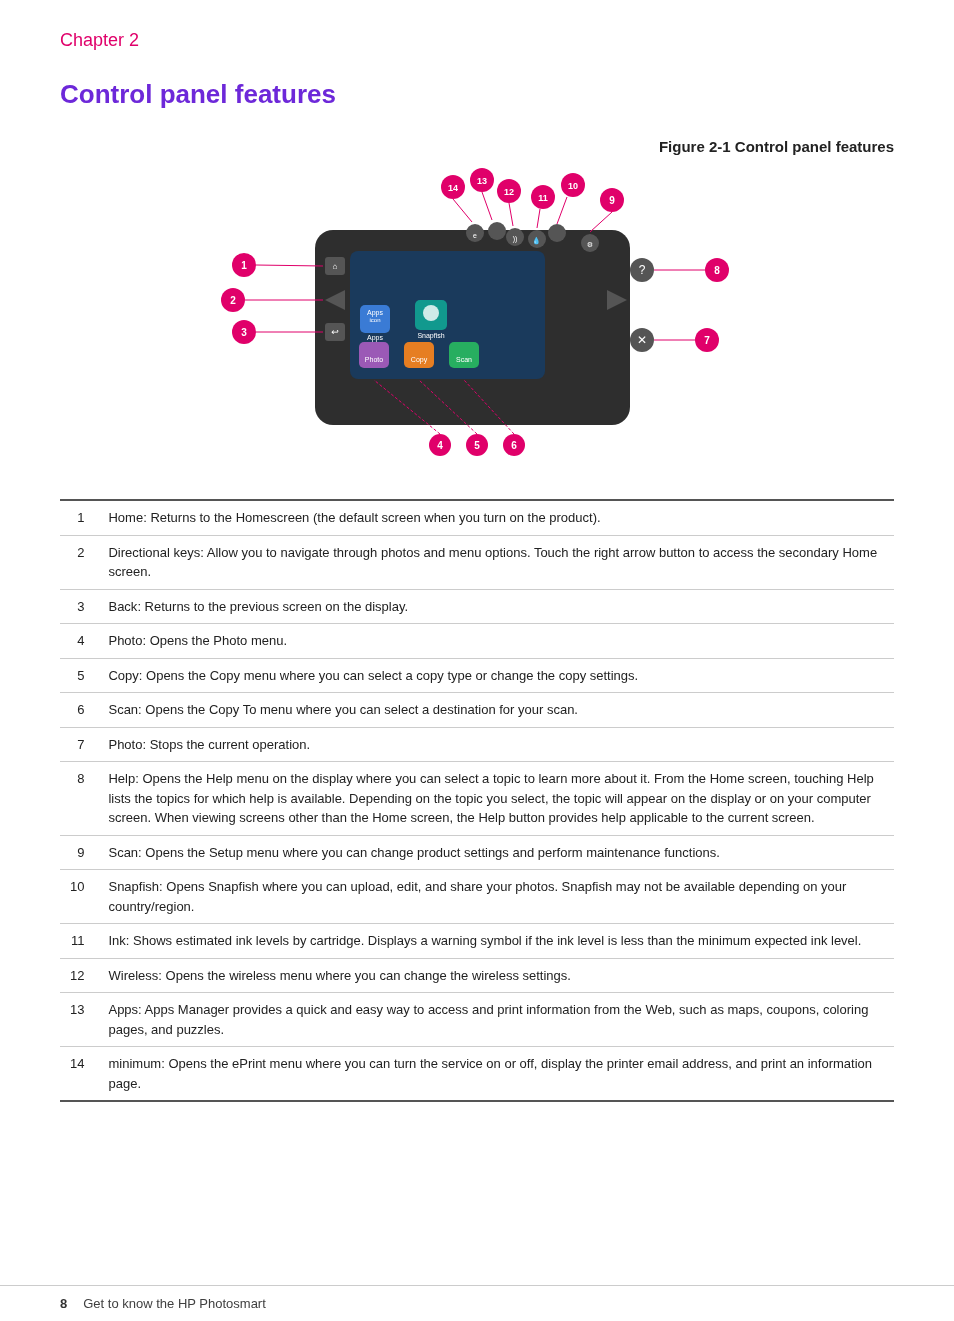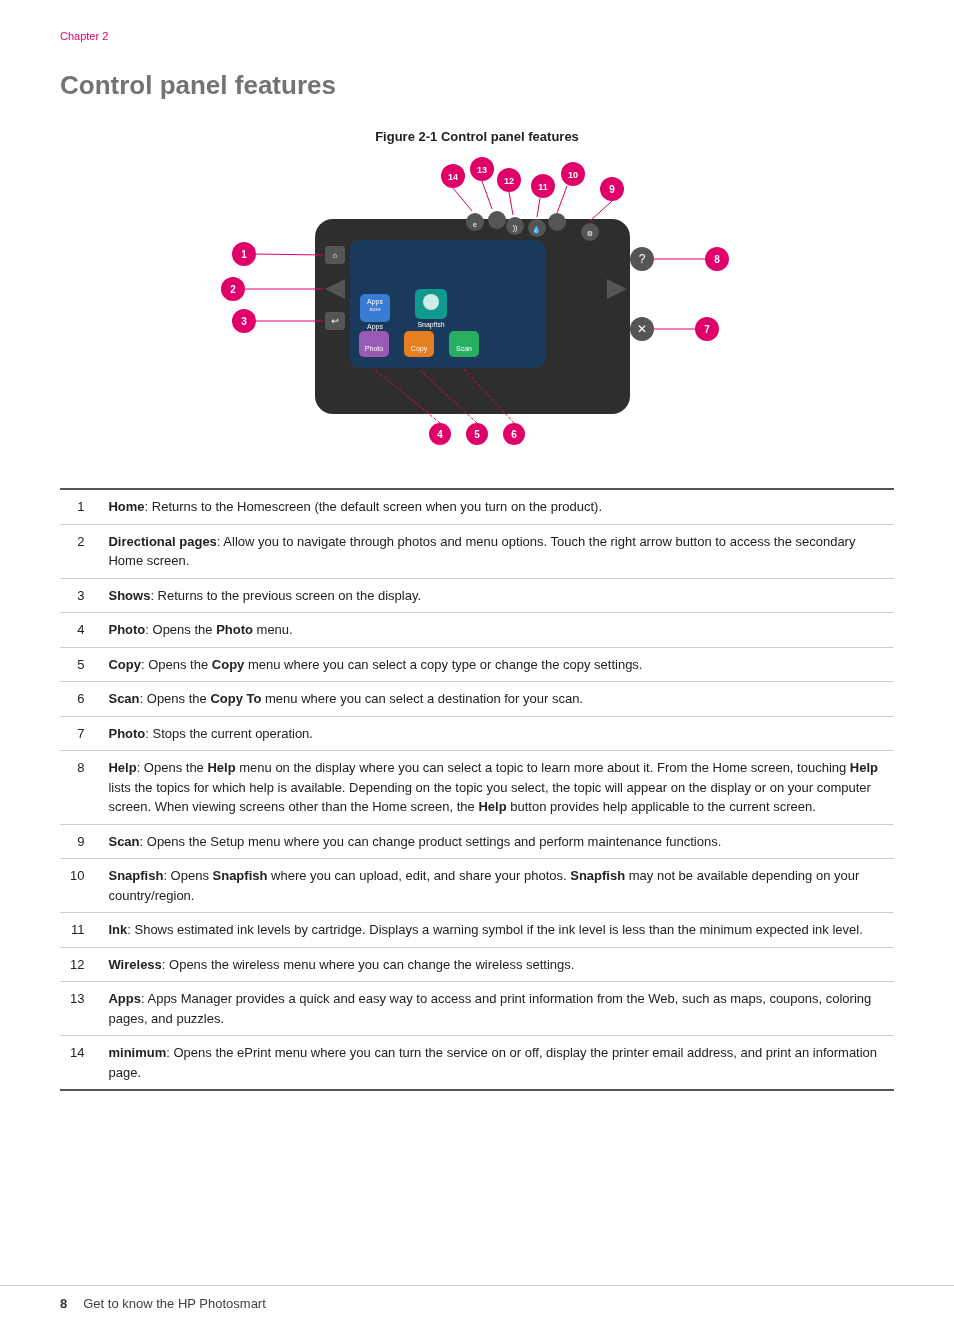--- a/index.html
+++ b/index.html
@@ -9,35 +9,35 @@
       background: #fff;
       color: #222;
       width: 954px;
       min-height: 1321px;
       padding: 30px 60px 40px 60px;
       position: relative;
     }
 
     .chapter-label {
       color: #e0006a;
-      font-size: 11px;
+      font-size: 18px;
       margin-bottom: 28px;
     }
 
     .page-title {
-      color: #737373;
+      color: #6d28d9;
       font-size: 26px;
       font-weight: bold;
       margin-bottom: 28px;
     }
 
     .figure-caption {
       font-weight: bold;
-      font-size: 13px;
-      text-align: center;
+      font-size: 15px;
+      text-align: right;
       margin-bottom: 10px;
     }
 
     .figure-container {
       display: flex;
       justify-content: center;
       margin-bottom: 24px;
       position: relative;
     }
 
@@ -95,21 +95,21 @@
     .footer-page {
       font-weight: bold;
       color: #333;
       margin-right: 16px;
     }
 
     .footer-text {
       color: #404040;
     }
 
-    b { font-weight: bold; }
+    b { font-weight: normal; }
 
     
     .diagram-svg {
       position: absolute;
       top: 0; left: 0;
       width: 100%;
       height: 100%;
       pointer-events: none;
     }
   </style>
@@ -241,25 +241,25 @@
 </div>
 
 <table class="features-table">
   <tbody id="table-body">
       <tr>
         <td>1</td>
         <td><b>Home</b>: Returns to the Homescreen (the default screen when you turn on the product).</td>
       </tr>
       <tr>
         <td>2</td>
-        <td><b>Directional pages</b>: Allow you to navigate through photos and menu options. Touch the right arrow button to access the secondary Home screen.</td>
+        <td><b>Directional keys</b>: Allow you to navigate through photos and menu options. Touch the right arrow button to access the secondary Home screen.</td>
       </tr>
       <tr>
         <td>3</td>
-        <td><b>Shows</b>: Returns to the previous screen on the display.</td>
+        <td><b>Back</b>: Returns to the previous screen on the display.</td>
       </tr>
       <tr>
         <td>4</td>
         <td><b>Photo</b>: Opens the <b>Photo</b> menu.</td>
       </tr>
       <tr>
         <td>5</td>
         <td><b>Copy</b>: Opens the <b>Copy</b> menu where you can select a copy type or change the copy settings.</td>
       </tr>
       <tr>

